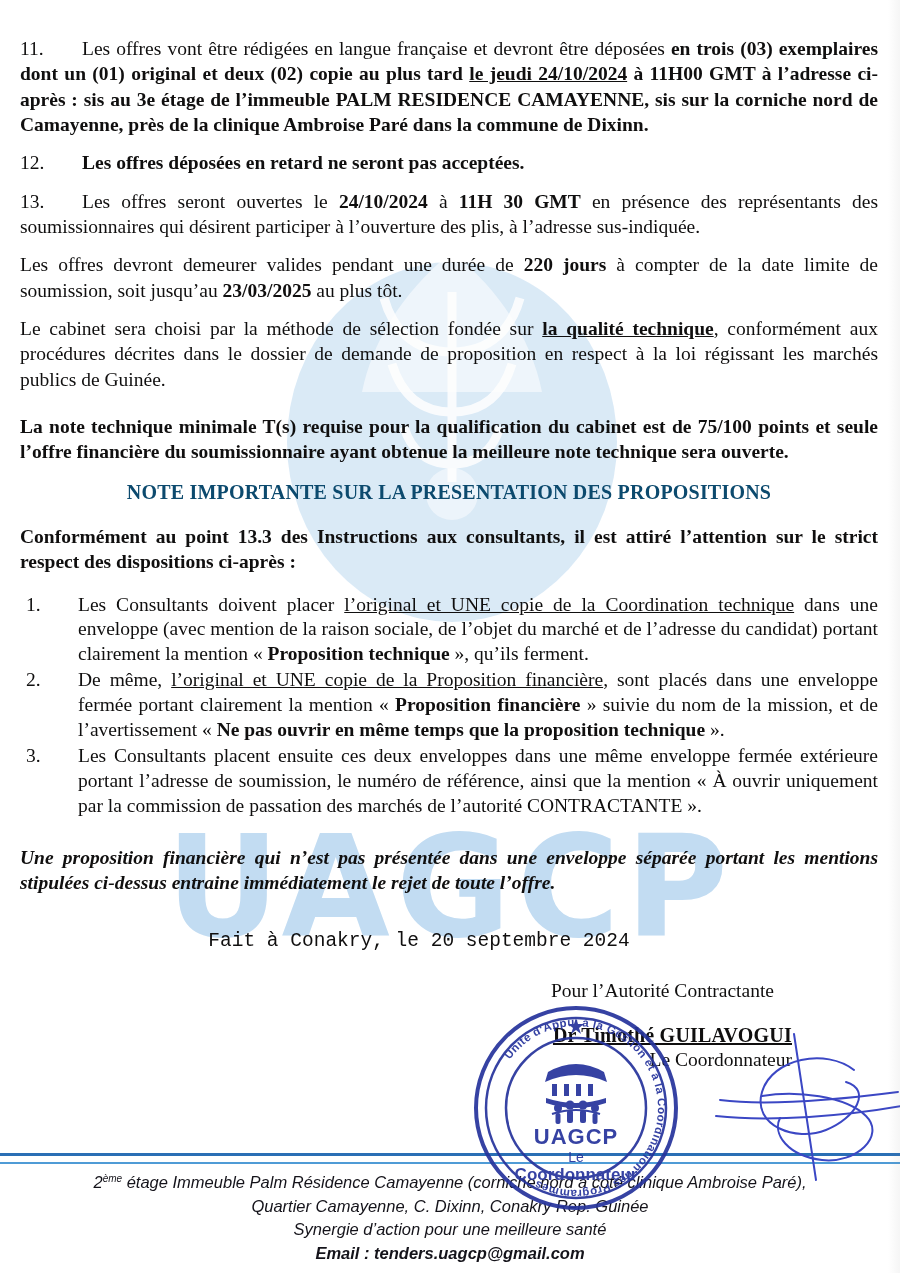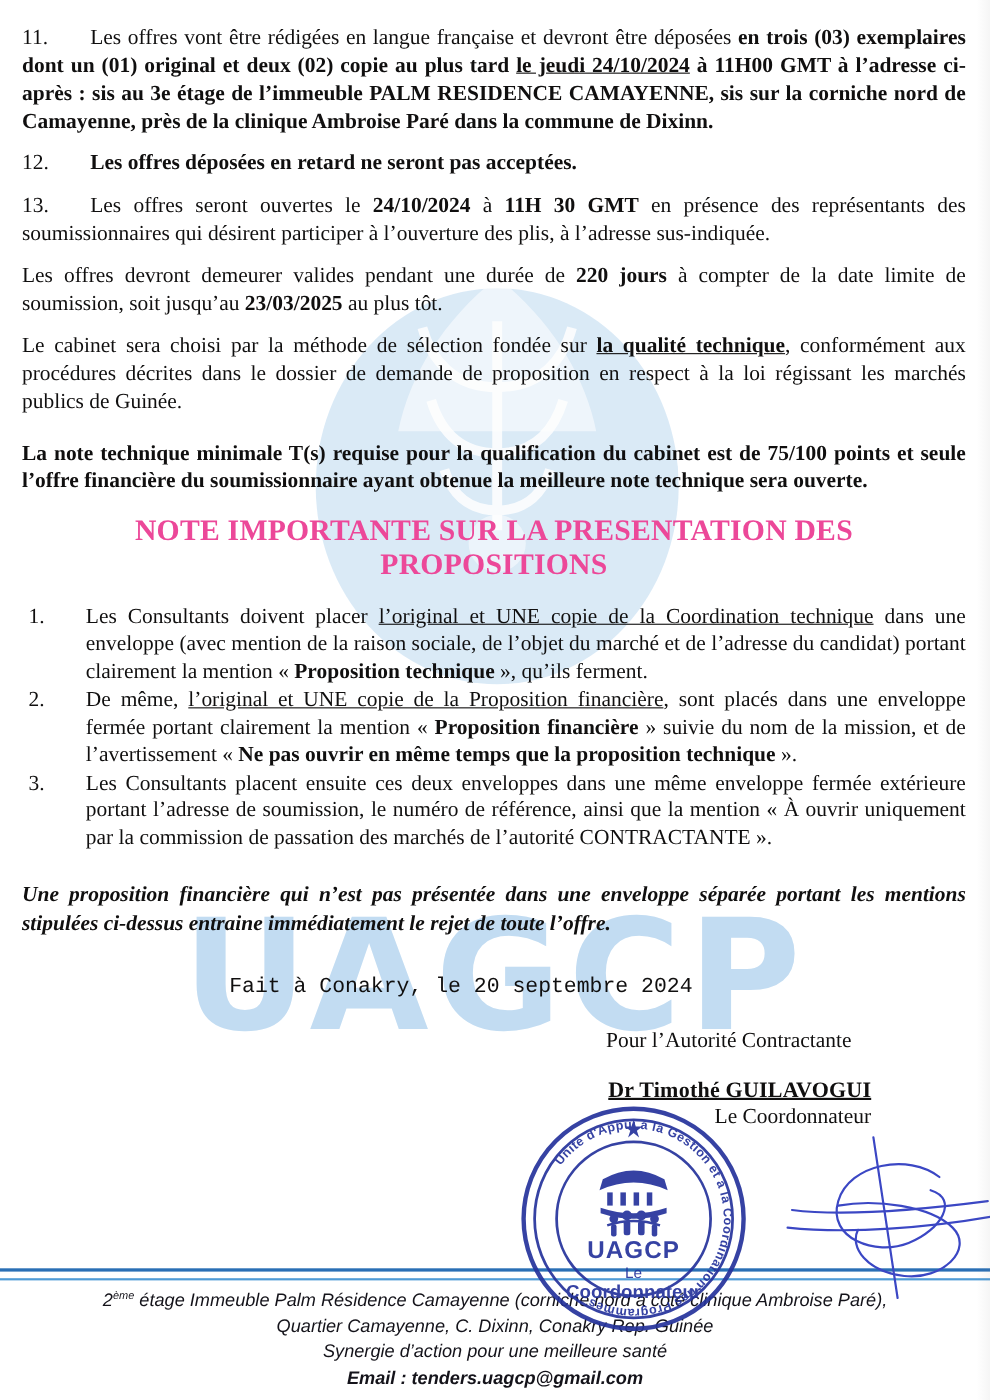--- a/index.html
+++ b/index.html
@@ -56,44 +56,44 @@
   }
 
   p.para {
     margin: 0 0 13px 0;
     font-size: 19.5px;
     line-height: 1.30;
     text-align: justify;
     text-justify: inter-word;
   }
   p.first {
-    margin-top: 22px;
+    margin-top: 36px;
   }
   .num {
     display: inline-block;
     width: 62px;
   }
   .b { font-weight: bold; }
   .u { text-decoration: underline; }
   .bu { font-weight: bold; text-decoration: underline; }
 
   p.bold-block {
     margin: 0 0 12px 0;
     font-size: 19.5px;
     font-weight: bold;
     line-height: 1.30;
     text-align: justify;
   }
 
   h2.note-title {
     margin: 16px 0 20px 0;
     text-align: center;
-    font-size: 27px;
+    font-size: 20px;
     font-weight: bold;
-    color: #ec4899;
+    color: #0c4a6e;
     letter-spacing: 0.2px;
   }
 
   
   ol.enum {
     margin: 0 0 8px 0;
     padding: 0;
     list-style: none;
   }
   ol.enum > li {
@@ -239,20 +239,21 @@
   </p>
 
   <p class="para">
     <span>Le cabinet sera choisi par la méthode de sélection fondée sur </span><span class="bu">la qualité technique</span><span>, conformément aux procédures décrites dans le dossier de demande de proposition en respect à la loi régissant les marchés publics de Guinée.</span>
   </p>
 
   <p class="bold-block" style="margin-top:22px;">La note technique minimale T(s) requise pour la qualification du cabinet est de 75/100 points et seule l’offre financière du soumissionnaire ayant obtenue la meilleure note technique sera ouverte.</p>
 
   <h2 class="note-title">NOTE IMPORTANTE SUR LA PRESENTATION DES PROPOSITIONS</h2>
 
+  <p class="bold-block" style="margin-bottom:18px;">Conformément au point 13.3 des Instructions aux consultants, il est attiré l’attention sur le strict respect des dispositions ci-après :</p>
 
   <ol class="enum">
     <li>
       <span class="li-num">1.</span><span>Les Consultants doivent placer </span><span class="u">l’original et UNE copie de la Coordination technique</span><span> dans une enveloppe (avec mention de la raison sociale, de l’objet du marché et de l’adresse du candidat) portant clairement la mention « </span><span class="b">Proposition technique</span><span> », qu’ils ferment.</span>
     </li>
     <li>
       <span class="li-num">2.</span><span>De même, </span><span class="u">l’original et UNE copie de la Proposition financière</span><span>, sont placés dans une enveloppe fermée portant clairement la mention « </span><span class="b">Proposition financière</span><span> » suivie du nom de la mission, et de l’avertissement « </span><span class="b">Ne pas ouvrir en même temps que la proposition technique</span><span> ».</span>
     </li>
     <li>
       <span class="li-num">3.</span><span>Les Consultants placent ensuite ces deux enveloppes dans une même enveloppe fermée extérieure portant l’adresse de soumission, le numéro de référence, ainsi que la mention « À ouvrir uniquement par la commission de passation des marchés de l’autorité CONTRACTANTE ».</span>

